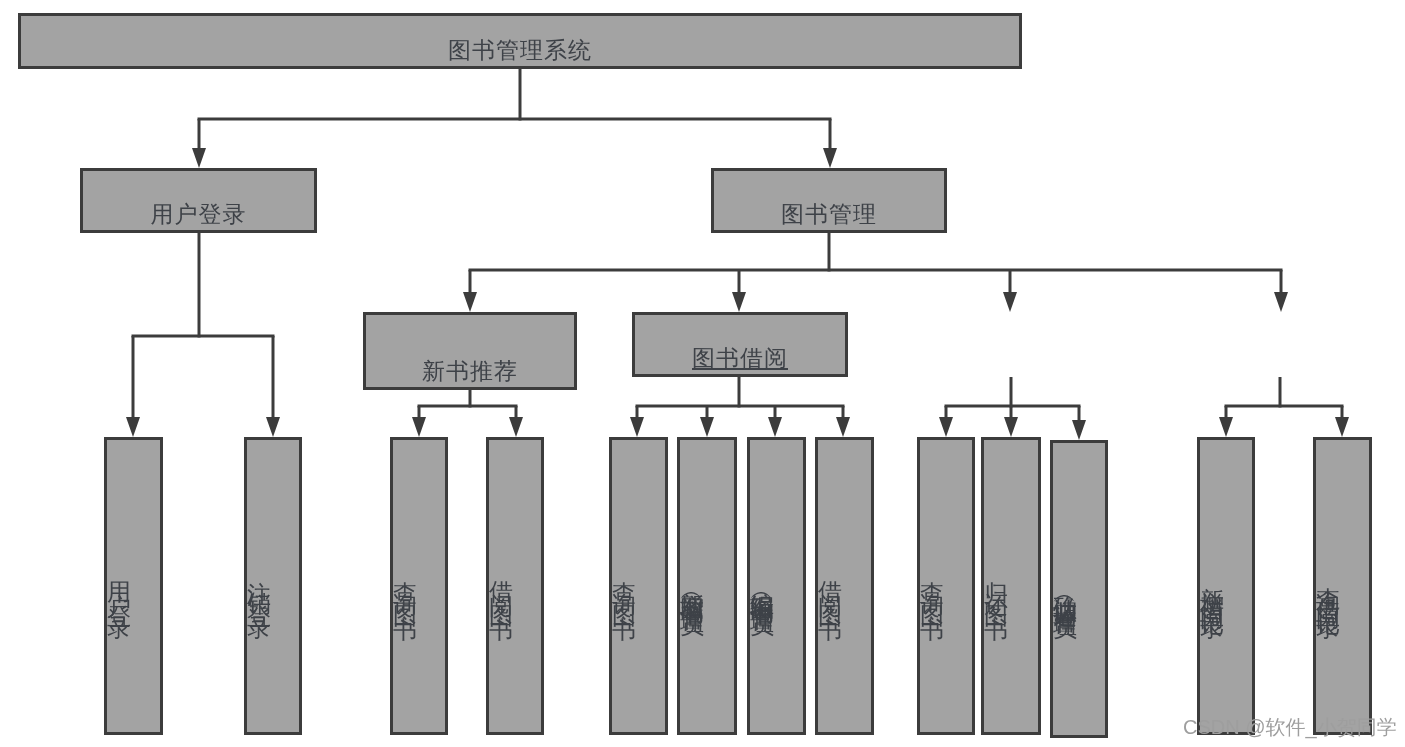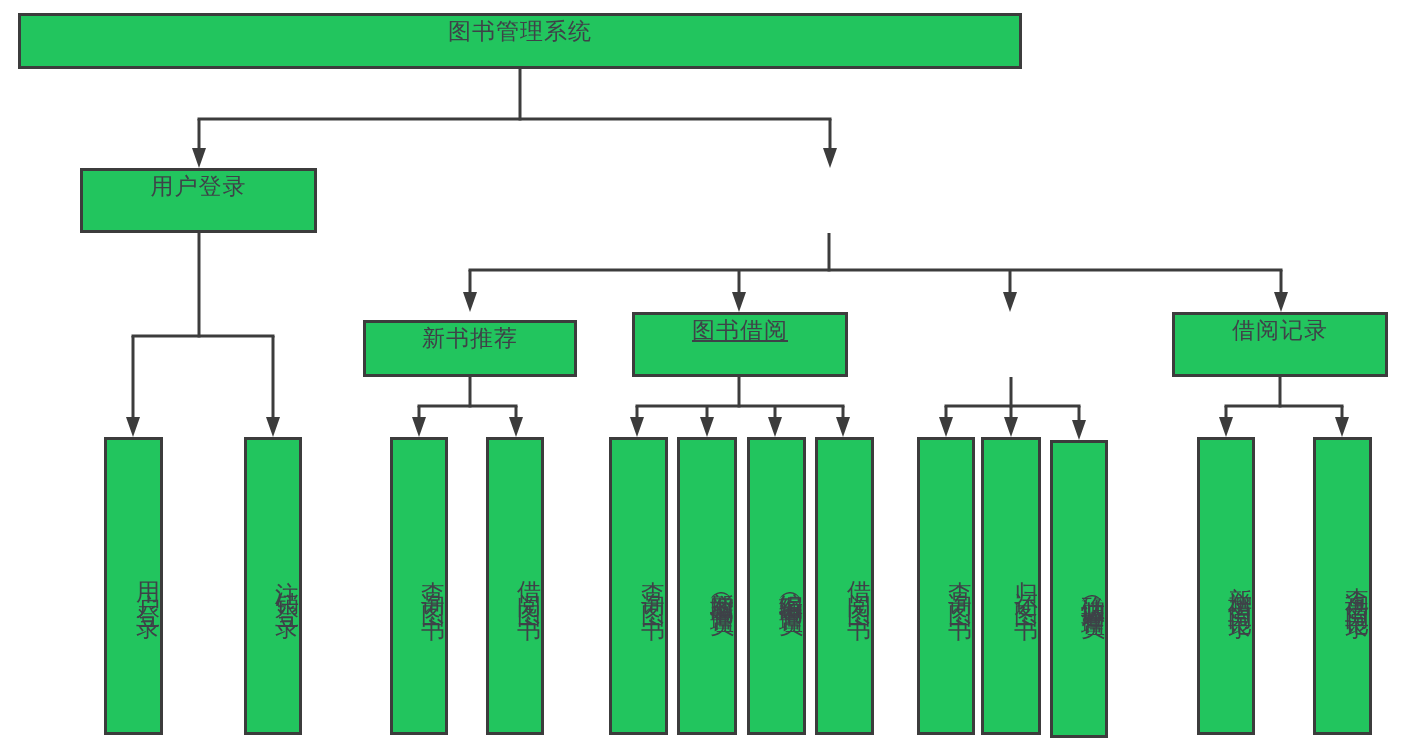--- a/index.html
+++ b/index.html
@@ -19,23 +19,23 @@
     position: absolute;
     left: 0; top: 0;
     width: 1405px;
     height: 747px;
     pointer-events: none;
   }
   .node {
     position: absolute;
     box-sizing: border-box;
     border: 3px solid #3c3c3c;
-    background: #22c55e;
+    background: #a3a3a3;
     display: flex;
-    align-items: flex-start;
+    align-items: flex-end;
     justify-content: center;
     color: #3e4248;
   }
   .hnode {
     font-size: 23px;
     letter-spacing: 1px;
     white-space: nowrap;
   }
   .leaf {
     writing-mode: vertical-rl;
@@ -139,30 +139,30 @@
     </g>
   </svg>
 
   <div class="node hnode" style="left:18px; top:13px; width:1004px; height:56px;">
     <span>图书管理系统</span>
   </div>
 
   <div class="node hnode" style="left:80px; top:168px; width:237px; height:65px;">
     <span>用户登录</span>
   </div>
-
-  <div class="node hnode" style="left:363px; top:312px; width:214px; height:57px;margin-top:8px;">
+  <div class="node hnode" style="left:711px; top:168px; width:236px; height:65px;">
+    <span>图书管理</span>
+  </div>
+
+  <div class="node hnode" style="left:363px; top:312px; width:214px; height:78px;">
     <span>新书推荐</span>
   </div>
   <div class="node hnode" style="left:632px; top:312px; width:216px; height:65px;text-decoration:underline;">
     <span>图书借阅</span>
   </div>
-  <div class="node hnode" style="left:1172px; top:312px; width:216px; height:65px;">
-    <span>借阅记录</span>
-  </div>
 
   <div class="node leaf len4" style="left:104px; top:437px; width:59px; height:298px;">
     <span class="vtext">用户登录</span>
   </div>
   <div class="node leaf len4" style="left:244px; top:437px; width:58px; height:298px;">
     <span class="vtext">注销登录</span>
   </div>
 
   <div class="node leaf len4" style="left:390px; top:437px; width:58px; height:298px;">
     <span class="vtext">查询图书</span>
@@ -194,14 +194,15 @@
     <span class="vtext">确认归还（管理员）</span>
   </div>
 
   <div class="node leaf len6" style="left:1197px; top:437px; width:58px; height:298px;">
     <span class="vtext">新增借阅记录</span>
   </div>
   <div class="node leaf len6" style="left:1313px; top:437px; width:59px; height:298px;">
     <span class="vtext">查询借阅记录</span>
   </div>
 
+  <div class="watermark">CSDN @软件_小贺同学</div>
 
 </div>
 
 </body></html>

